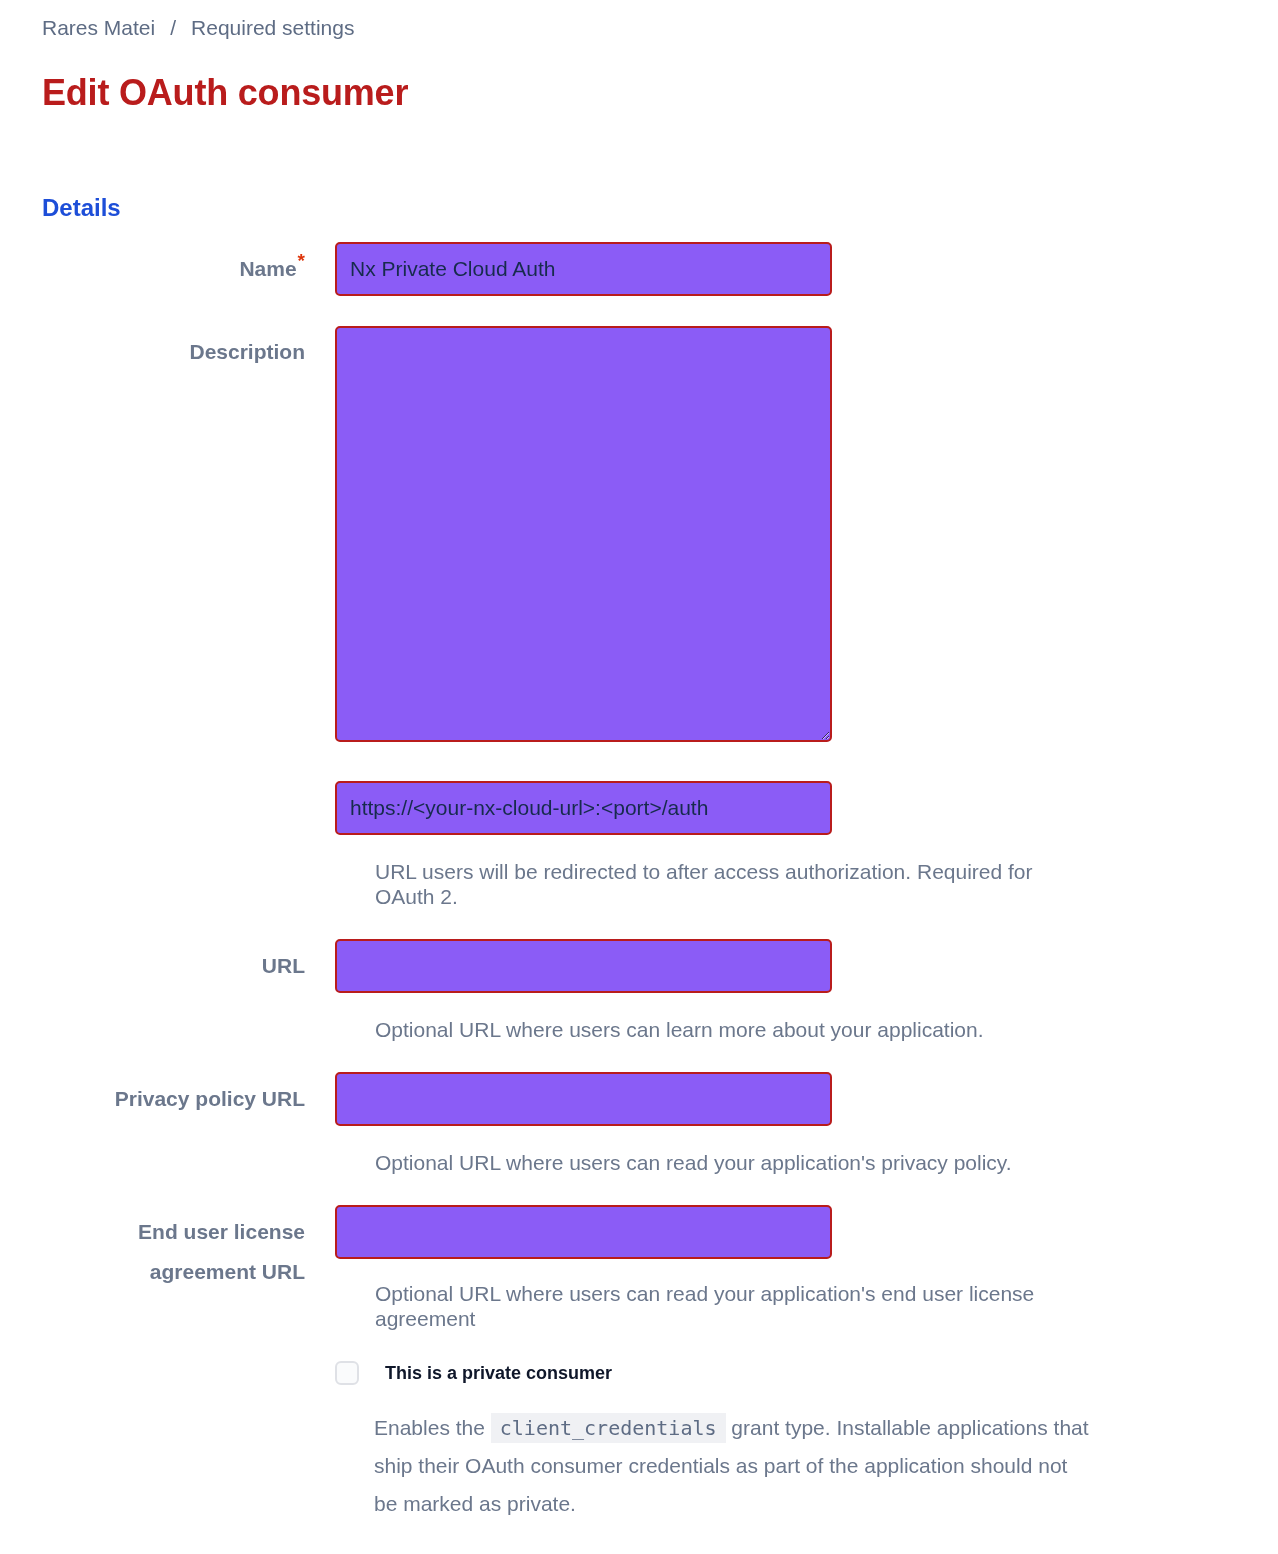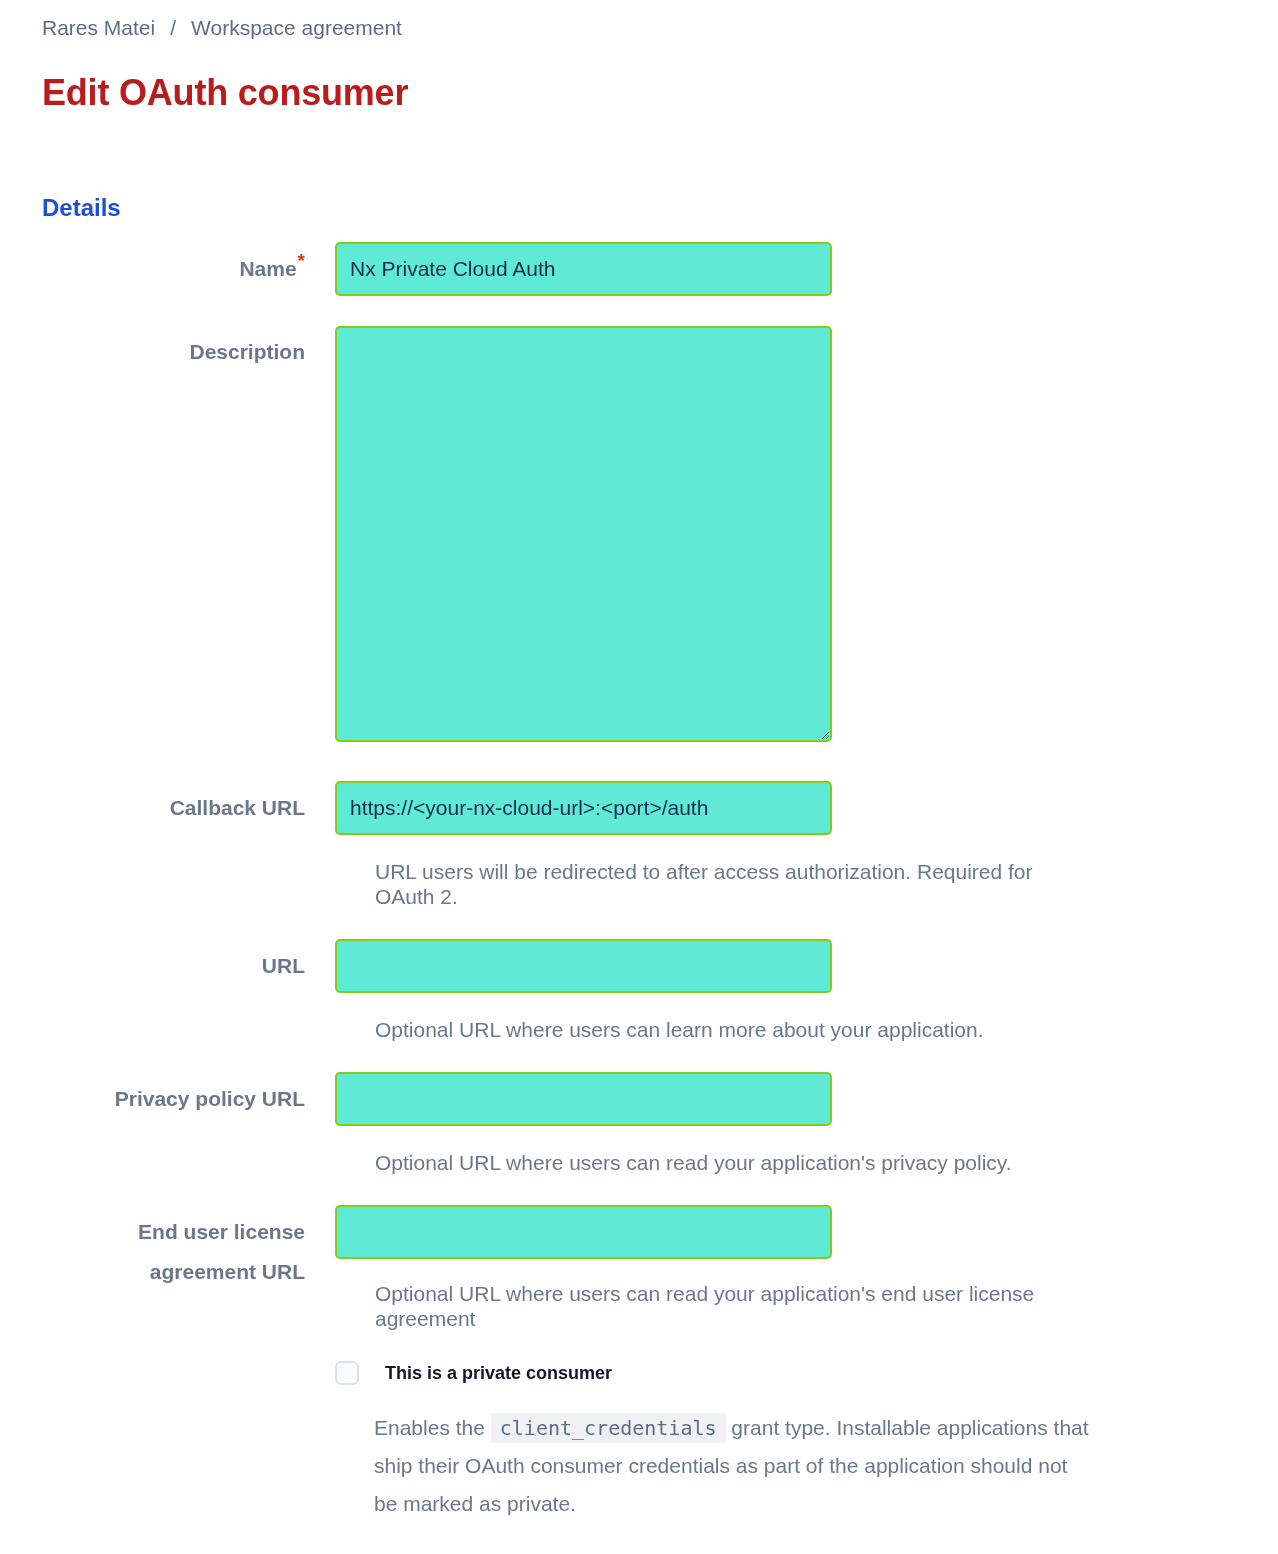--- a/index.html
+++ b/index.html
@@ -69,22 +69,22 @@
     vertical-align: top;
     line-height: 1;
     position: relative;
     top: 9px;
     margin-left: 1px;
   }
   .control { grid-column: 2 / 4; max-width: 880px; }
   .text-input, .text-area {
     width: 497px;
     height: 54px;
-    background: #5eead4;
-    border: 2px solid #84cc16;
+    background: #8b5cf6;
+    border: 2px solid #b91c1c;
     border-radius: 5px;
     font-family: "Liberation Sans", sans-serif;
     font-size: 21px;
     color: #172B4D;
     padding: 0 13px;
     outline: none;
   }
   .text-area {
     height: 416px;
     padding: 12px 13px;
@@ -137,21 +137,21 @@
   }
 </style>
 </head>
 <body>
 
 <div class="page">
 
   <nav class="breadcrumb">
     <a>Rares Matei</a>
     <span class="sep">/</span>
-    <a>Workspace agreement</a>
+    <a>Required settings</a>
   </nav>
 
   <h1 class="page-title">Edit OAuth consumer</h1>
 
   <form>
 
     <h2 class="section-heading">Details</h2>
 
     <div class="form-row">
       <label class="field-label center-single">
@@ -163,21 +163,20 @@
     </div>
 
     <div class="form-row mb-lg">
       <label class="field-label top-align">Description</label>
       <div class="control">
         <textarea class="text-area" style=""></textarea>
       </div>
     </div>
 
     <div class="form-row">
-      <label class="field-label center-single">Callback URL</label>
       <div class="control">
         <input class="text-input" type="text" value="https://&lt;your-nx-cloud-url&gt;:&lt;port&gt;/auth" style="">
         <p class="help-text">URL users will be redirected to after access authorization. Required for OAuth 2.</p>
       </div>
     </div>
 
     <div class="form-row">
       <label class="field-label center-single">URL</label>
       <div class="control">
         <input class="text-input" type="text" value="" style="">

